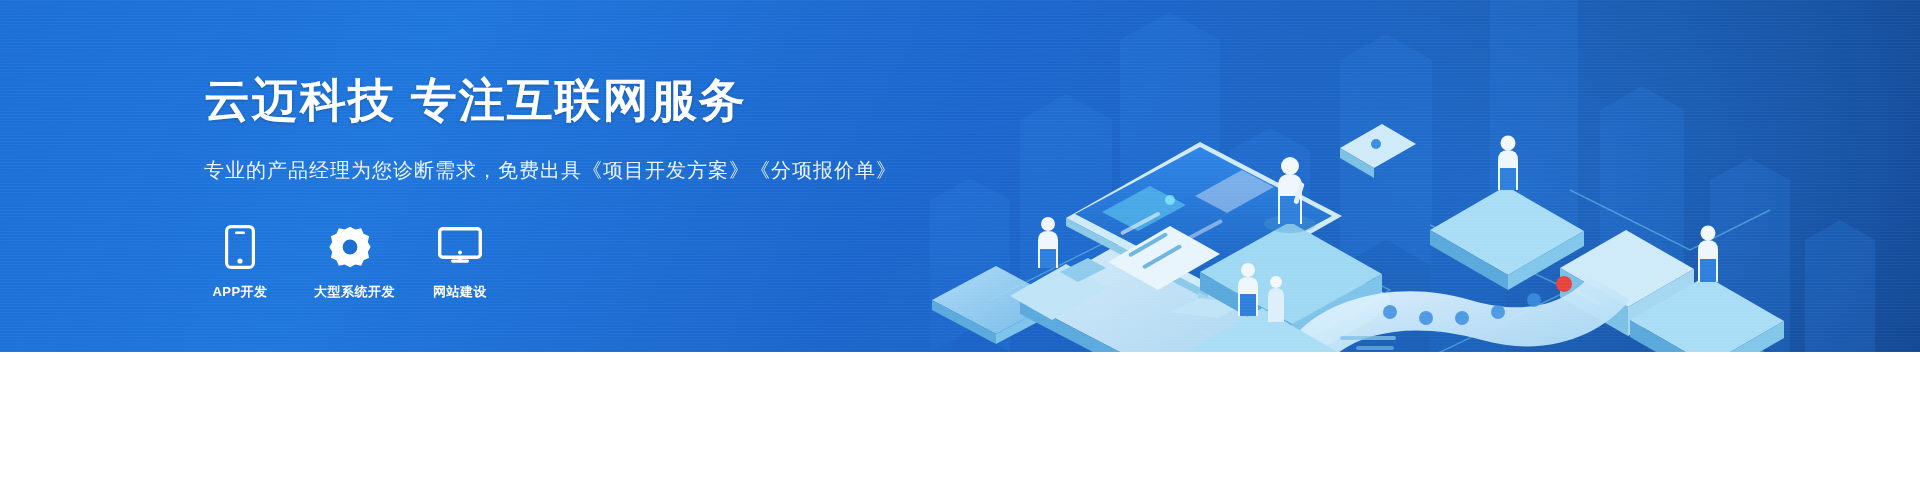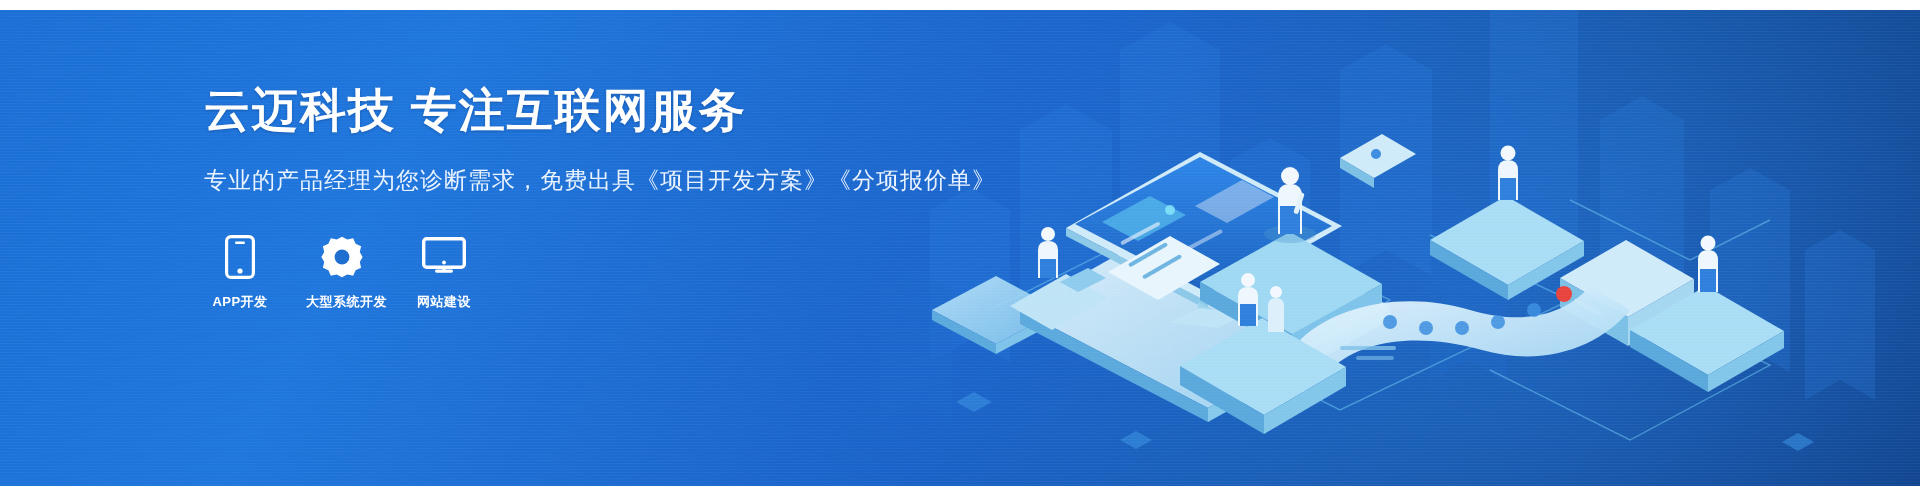--- a/index.html
+++ b/index.html
@@ -7,26 +7,25 @@
   html, body {
     width: 1920px;
     height: 500px;
     overflow: hidden;
     font-family: "Liberation Sans", "DejaVu Sans", sans-serif;
   }
 
   .banner {
     position: relative;
     width: 1920px;
-    height: 476px;
+    height: 352px;
     background:
       radial-gradient(ellipse 1100px 700px at 78% 55%, rgba(40,120,225,0.55) 0%, rgba(22,86,195,0.0) 62%),
       linear-gradient(118deg, #1b6fd6 0%, #1f76dc 22%, #1a63c9 52%, #14529f 78%, #0f3f86 100%);
     overflow: hidden;
-    margin-top: 10px;
   }
 
   
   .banner::after {
     content: "";
     position: absolute;
     inset: 0;
     background: repeating-linear-gradient(
       to bottom,
       rgba(255,255,255,0.035) 0px,
@@ -53,34 +52,34 @@
     letter-spacing: 2px;
     line-height: 1.25;
     white-space: nowrap;
     text-shadow: 0 1px 3px rgba(0,20,60,0.25);
   }
 
   .subline-wrap {
     margin-top: 22px;
   }
   .subline {
-    font-size: 23px;
+    font-size: 20px;
     color: #eaf3ff;
     line-height: 36px;
     letter-spacing: 1px;
     white-space: nowrap;
     font-weight: 400;
   }
 
   
   .services {
     display: flex;
     align-items: flex-start;
     margin-top: 36px;
-    gap: 8px;
+    gap: 16px;
   }
   .service {
     width: 72px;
     text-align: center;
     margin-right: 22px;
     cursor: pointer;
   }
   .service .ico {
     height: 46px;
     display: flex;

